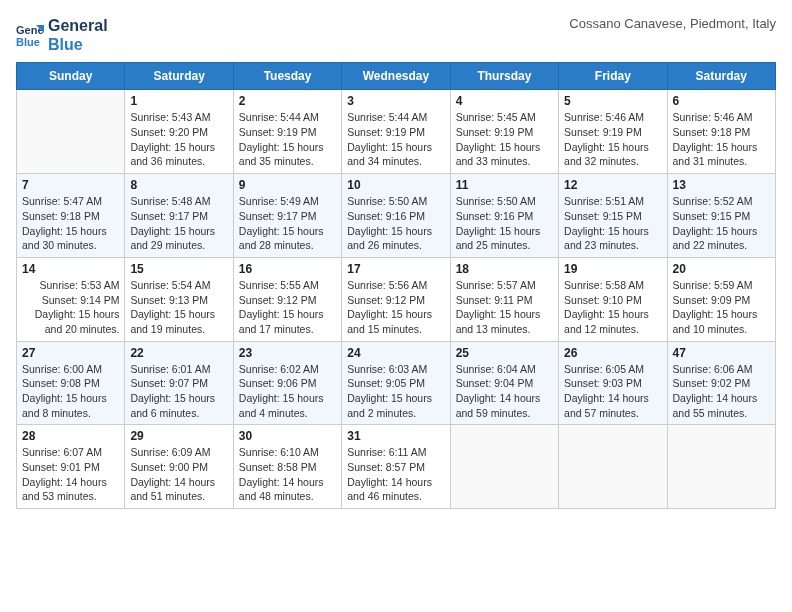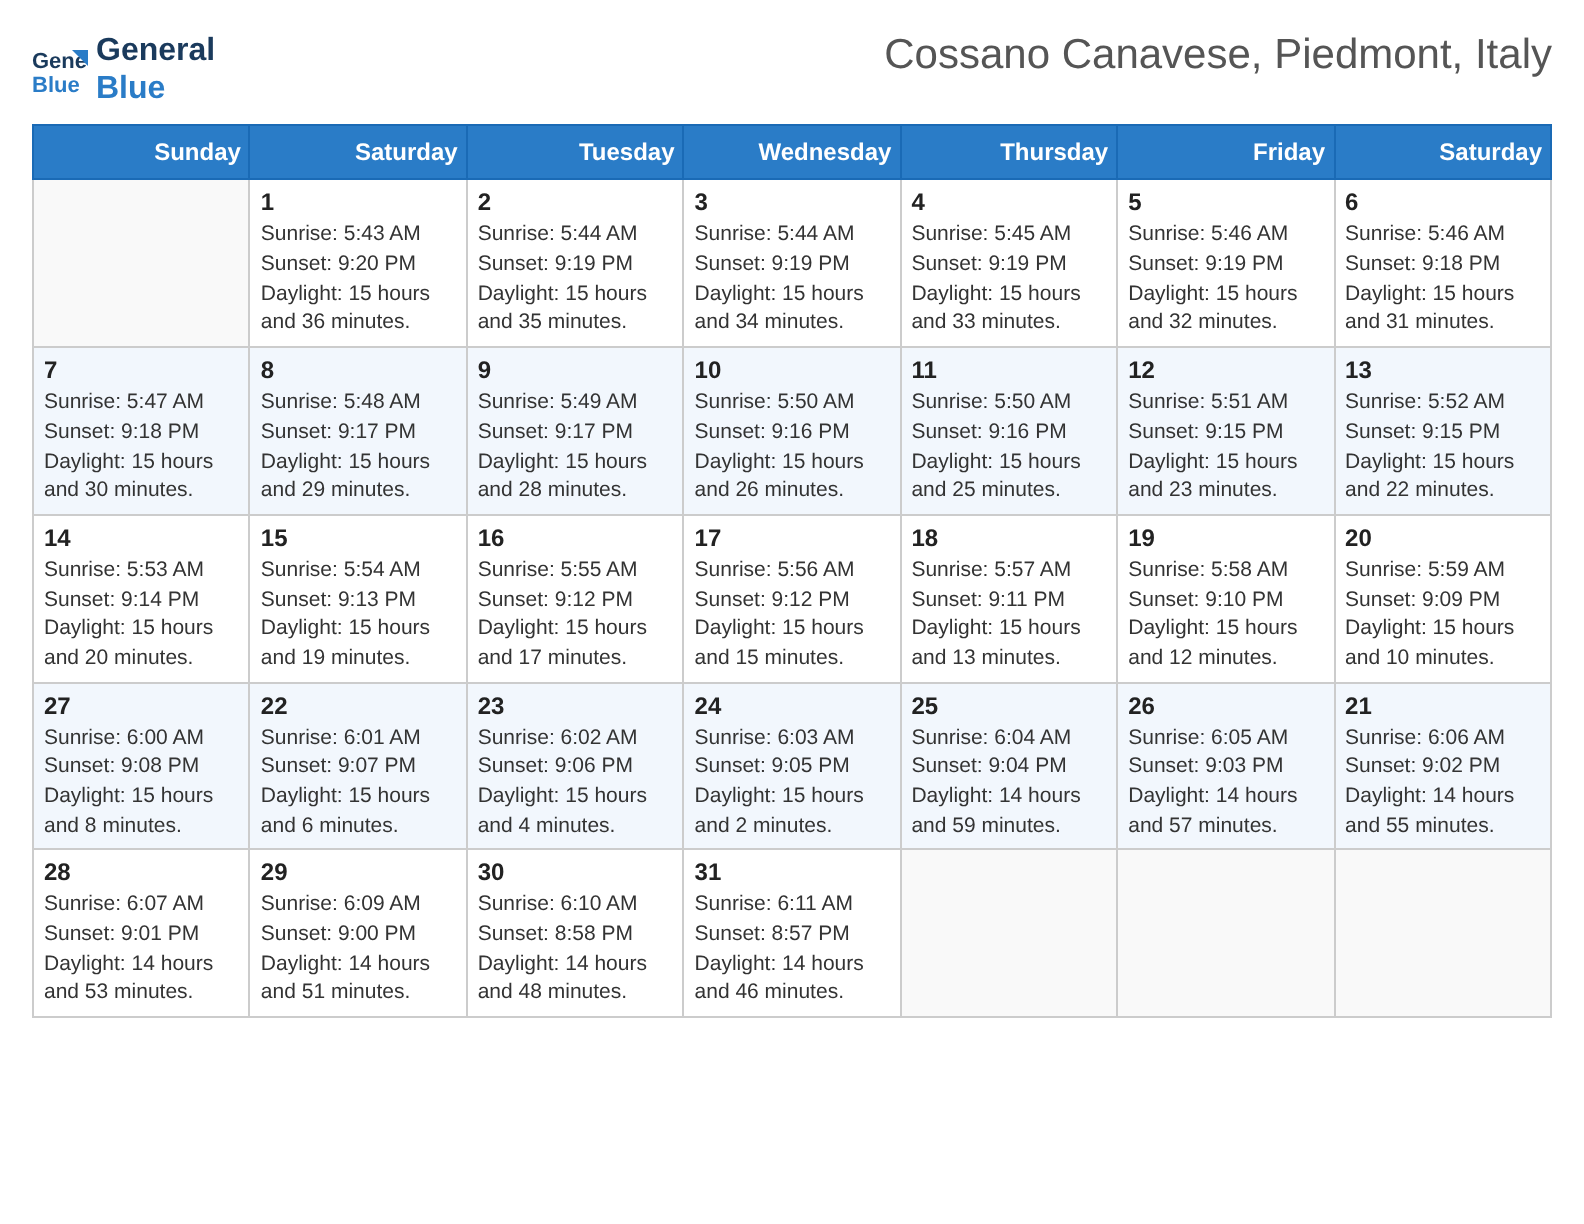--- a/index.html
+++ b/index.html
@@ -27,33 +27,33 @@
     }
     .title-section {
       text-align: right;
     }
     .month-year {
       font-size: 36px;
       font-weight: bold;
       color: #333;
     }
     .location {
-      font-size: 21px;
+      font-size: 13px;
       color: #555;
     }
     .calendar {
       width: 100%;
       border-collapse: collapse;
       font-size: 11px;
     }
     .calendar th {
       background-color: #2a7cc7;
       color: #fff;
       padding: 6px 4px;
-      text-align: right;
+      text-align: center;
       font-size: 12px;
       font-weight: bold;
       border: 1px solid #1a6ab5;
     }
     .calendar td {
       vertical-align: top;
       padding: 4px 5px;
       border: 1px solid #ccc;
       width: 108px;
       min-height: 80px;
@@ -209,21 +209,21 @@
           <span class="day-num">13</span>
           <div class="day-info" style="white-space: pre-line;">Sunrise: 5:52 AM
 Sunset: 9:15 PM
 Daylight: 15 hours
 and 22 minutes.</div>
         </td>
       </tr>
       <tr>
         <td>
           <span class="day-num">14</span>
-          <div class="day-info" style="white-space: pre-line;">Sunrise: 5:53 AM
+          <div class="day-info" style="white-space: pre-line; text-align: right;">Sunrise: 5:53 AM
 Sunset: 9:14 PM
 Daylight: 15 hours
 and 20 minutes.</div>
         </td>
         <td>
           <span class="day-num">15</span>
           <div class="day-info" style="white-space: pre-line;">Sunrise: 5:54 AM
 Sunset: 9:13 PM
 Daylight: 15 hours
 and 19 minutes.</div>
@@ -301,21 +301,21 @@
 and 59 minutes.</div>
         </td>
         <td>
           <span class="day-num">26</span>
           <div class="day-info" style="white-space: pre-line;">Sunrise: 6:05 AM
 Sunset: 9:03 PM
 Daylight: 14 hours
 and 57 minutes.</div>
         </td>
         <td>
-          <span class="day-num">21</span>
+          <span class="day-num">47</span>
           <div class="day-info" style="white-space: pre-line;">Sunrise: 6:06 AM
 Sunset: 9:02 PM
 Daylight: 14 hours
 and 55 minutes.</div>
         </td>
       </tr>
       <tr>
         <td>
           <span class="day-num">28</span>
           <div class="day-info" style="white-space: pre-line;">Sunrise: 6:07 AM

